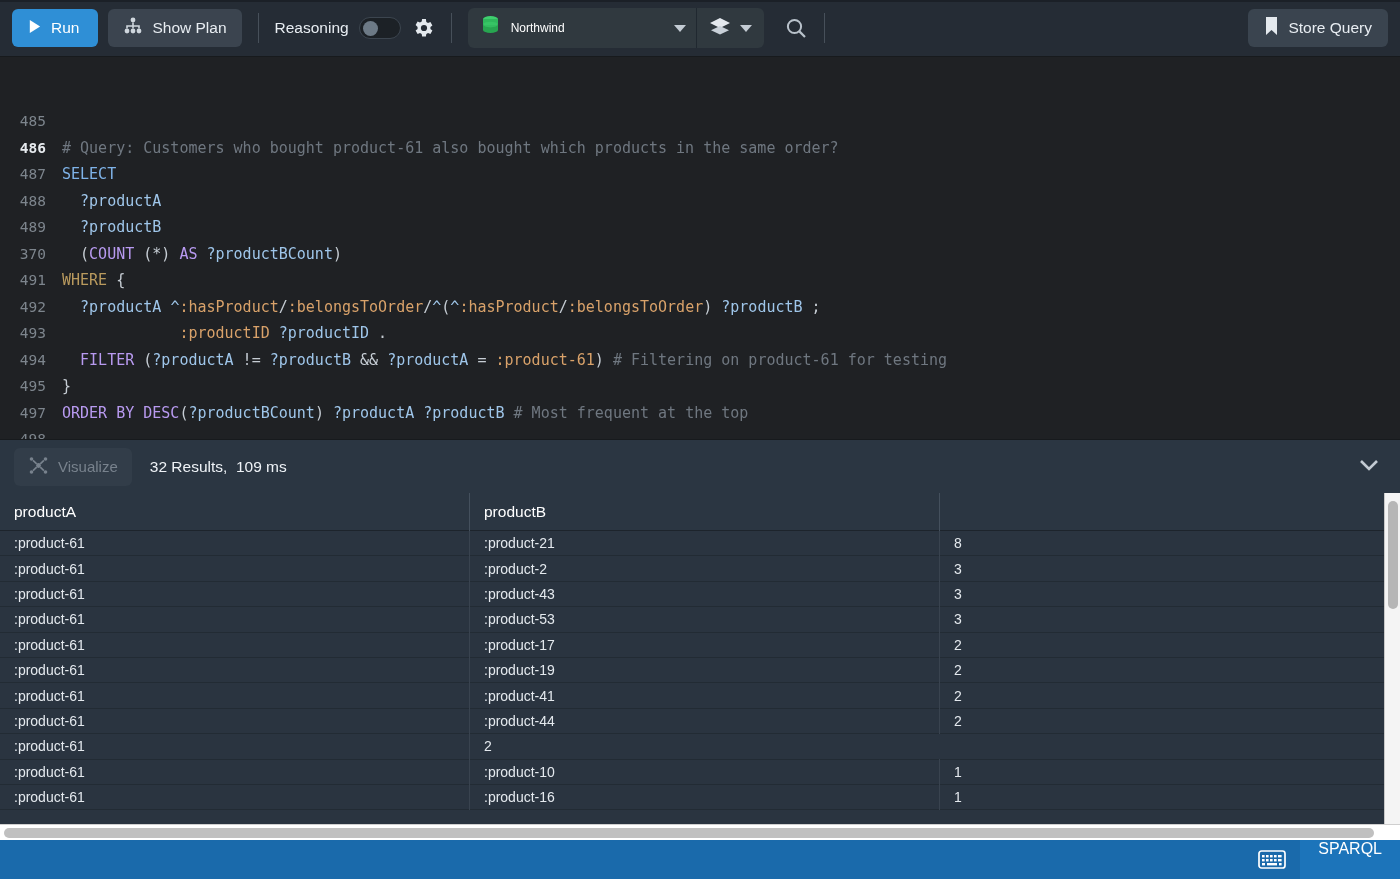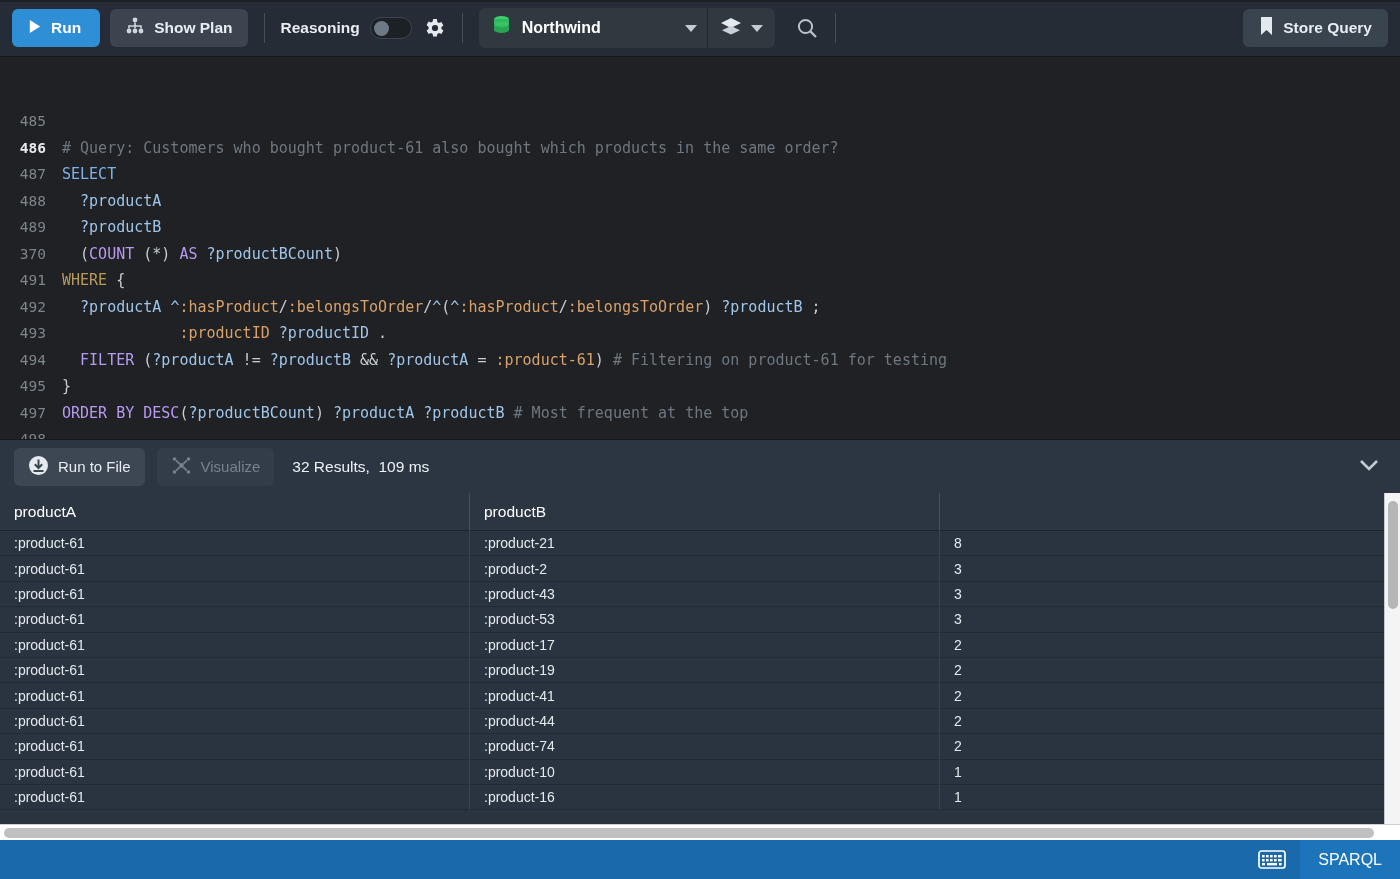--- a/index.html
+++ b/index.html
@@ -13,21 +13,20 @@
 
   
   .toolbar {
     height: 57px; min-height: 57px;
     background: #252c35;
     display: flex; align-items: center;
     padding: 0 12px;
     gap: 10px;
     border-bottom: 1px solid #171a1d;
     position: relative;
-    font-weight: bold;
   }
   .toolbar::before {
     content: ""; position: absolute; top: 0; left: 0; right: 0; height: 2px;
     background: #1b2027;
   }
   .btn {
     display: flex; align-items: center; gap: 9px;
     height: 38px; padding: 8px 15px;
     border-radius: 6px;
     font-size: 15.5px;
@@ -55,21 +54,21 @@
   .db-group {
     display: flex; align-items: center;
     background: #30393f; border-radius: 6px; height: 40px;
     overflow: hidden;
   }
   .db-select {
     display: flex; align-items: center; gap: 11px;
     height: 40px; padding: 0 10px 0 13px; min-width: 228px;
     cursor: pointer;
   }
-  .db-name { font-size: 16px; color: #ffffff; flex: 1; }
+  .db-name { font-size: 12px; color: #ffffff; flex: 1; }
   .caret { width: 0; height: 0; border-left: 6px solid transparent; border-right: 6px solid transparent; border-top: 7px solid #c3cbd3; }
   .db-sep { width: 1px; height: 40px; background: #202830; }
   .layers-btn { display: flex; align-items: center; gap: 9px; padding: 0 12px; height: 40px; cursor: pointer; }
   .search-btn { margin-left: 10px; cursor: pointer; display:flex; align-items:center; }
   .spacer { flex: 1; }
 
   
   .editor {
     flex: 1;
     background: #1f2124;
@@ -142,21 +141,21 @@
   }
   .hthumb { position: absolute; left: 4px; top: 3px; height: 10px; width: 1370px; border-radius: 5px; background: #c0c0c0; }
 
   
   .statusbar {
     height: 39px; min-height: 39px; background: #1a6aab;
     display: flex; align-items: center; justify-content: flex-end;
   }
   .kb-btn { padding: 0 14px; display: flex; align-items: center; cursor: pointer; height: 39px; }
   .lang-btn {
-    height: 39px; padding: 0 18px; display: flex; align-items: center;
+    height: 39px; padding: 0 18px; display: flex; 
     background: #1c74ba; color: #ffffff; font-size: 16px; cursor: pointer;
   }
 </style>
 </head>
 <body>
 
 <div id="app">
 
   <div class="toolbar">
 
@@ -254,30 +253,20 @@
       <div class="code-line"><span class="ln">491</span><span class="code"><span class="tok-kw2">WHERE</span><span class="tok-punct"> {</span></span></div>
       <div class="code-line"><span class="ln">492</span><span class="code"><span class="tok-punct">  </span><span class="tok-var">?productA</span><span class="tok-punct"> </span><span class="tok-var">^</span><span class="tok-iri">:hasProduct</span><span class="tok-punct">/</span><span class="tok-iri">:belongsToOrder</span><span class="tok-punct">/</span><span class="tok-var">^</span><span class="tok-punct">(</span><span class="tok-var">^</span><span class="tok-iri">:hasProduct</span><span class="tok-punct">/</span><span class="tok-iri">:belongsToOrder</span><span class="tok-punct">)</span><span class="tok-punct"> </span><span class="tok-var">?productB</span><span class="tok-punct"> ;</span></span></div>
       <div class="code-line"><span class="ln">493</span><span class="code"><span class="tok-punct">             </span><span class="tok-iri">:productID</span><span class="tok-punct"> </span><span class="tok-var">?productID</span><span class="tok-punct"> .</span></span></div>
       <div class="code-line"><span class="ln">494</span><span class="code"><span class="tok-punct">  </span><span class="tok-fn">FILTER</span><span class="tok-punct"> (</span><span class="tok-var">?productA</span><span class="tok-op"> != </span><span class="tok-var">?productB</span><span class="tok-op"> &amp;&amp; </span><span class="tok-var">?productA</span><span class="tok-op"> = </span><span class="tok-iri">:product-61</span><span class="tok-punct">) </span><span class="tok-comment"># Filtering on product-61 for testing</span></span></div>
       <div class="code-line"><span class="ln">495</span><span class="code"><span class="tok-punct">}</span></span></div>
       <div class="code-line"><span class="ln">497</span><span class="code"><span class="tok-fn">ORDER BY DESC</span><span class="tok-punct">(</span><span class="tok-var">?productBCount</span><span class="tok-punct">) </span><span class="tok-var">?productA</span><span class="tok-punct"> </span><span class="tok-var">?productB</span><span class="tok-punct"> </span><span class="tok-comment"># Most frequent at the top</span></span></div>
       <div class="code-line"><span class="ln">498</span><span class="code"></span></div>
     </div>
 
   <div class="results-bar">
-    <div class="btn-sm btn-runfile">
-      <span>
-        <svg width="21" height="21" viewBox="0 0 21 21">
-          <circle cx="10.5" cy="10.5" r="9.5" fill="#e6ebf0"></circle>
-          <path d="M10.5 4.5 v8 M6.8 9.2 L10.5 13 L14.2 9.2" stroke="#3c4753" stroke-width="2" fill="none"></path>
-          <line x1="5.5" y1="16" x2="15.5" y2="16" stroke="#3c4753" stroke-width="2"></line>
-        </svg>
-      </span>
-      <span>Run to File</span>
-    </div>
 
     <div class="btn-sm btn-visualize">
       <span>
         <svg width="21" height="21" viewBox="0 0 21 21">
           <circle cx="10.5" cy="10.5" r="2.4" fill="#78828d"></circle>
           <circle cx="3.5" cy="4" r="1.8" fill="#78828d"></circle>
           <circle cx="17.5" cy="4" r="1.8" fill="#78828d"></circle>
           <circle cx="3.5" cy="17" r="1.8" fill="#78828d"></circle>
           <circle cx="17.5" cy="17" r="1.8" fill="#78828d"></circle>
           <path d="M5 5.4 L8.7 8.8 M15.9 5.4 L12.3 8.8 M5 15.6 L8.7 12.2 M15.9 15.6 L12.3 12.2" stroke="#78828d" stroke-width="1.7"></path>
@@ -337,21 +326,20 @@
             <div class="td c1">:product-41</div>
             <div class="td c2">2</div>
           </div>
           <div class="trow">
             <div class="td c0">:product-61</div>
             <div class="td c1">:product-44</div>
             <div class="td c2">2</div>
           </div>
           <div class="trow">
             <div class="td c0">:product-61</div>
-            <div class="td c1">:product-74</div>
             <div class="td c2">2</div>
           </div>
           <div class="trow">
             <div class="td c0">:product-61</div>
             <div class="td c1">:product-10</div>
             <div class="td c2">1</div>
           </div>
           <div class="trow">
             <div class="td c0">:product-61</div>
             <div class="td c1">:product-16</div>

